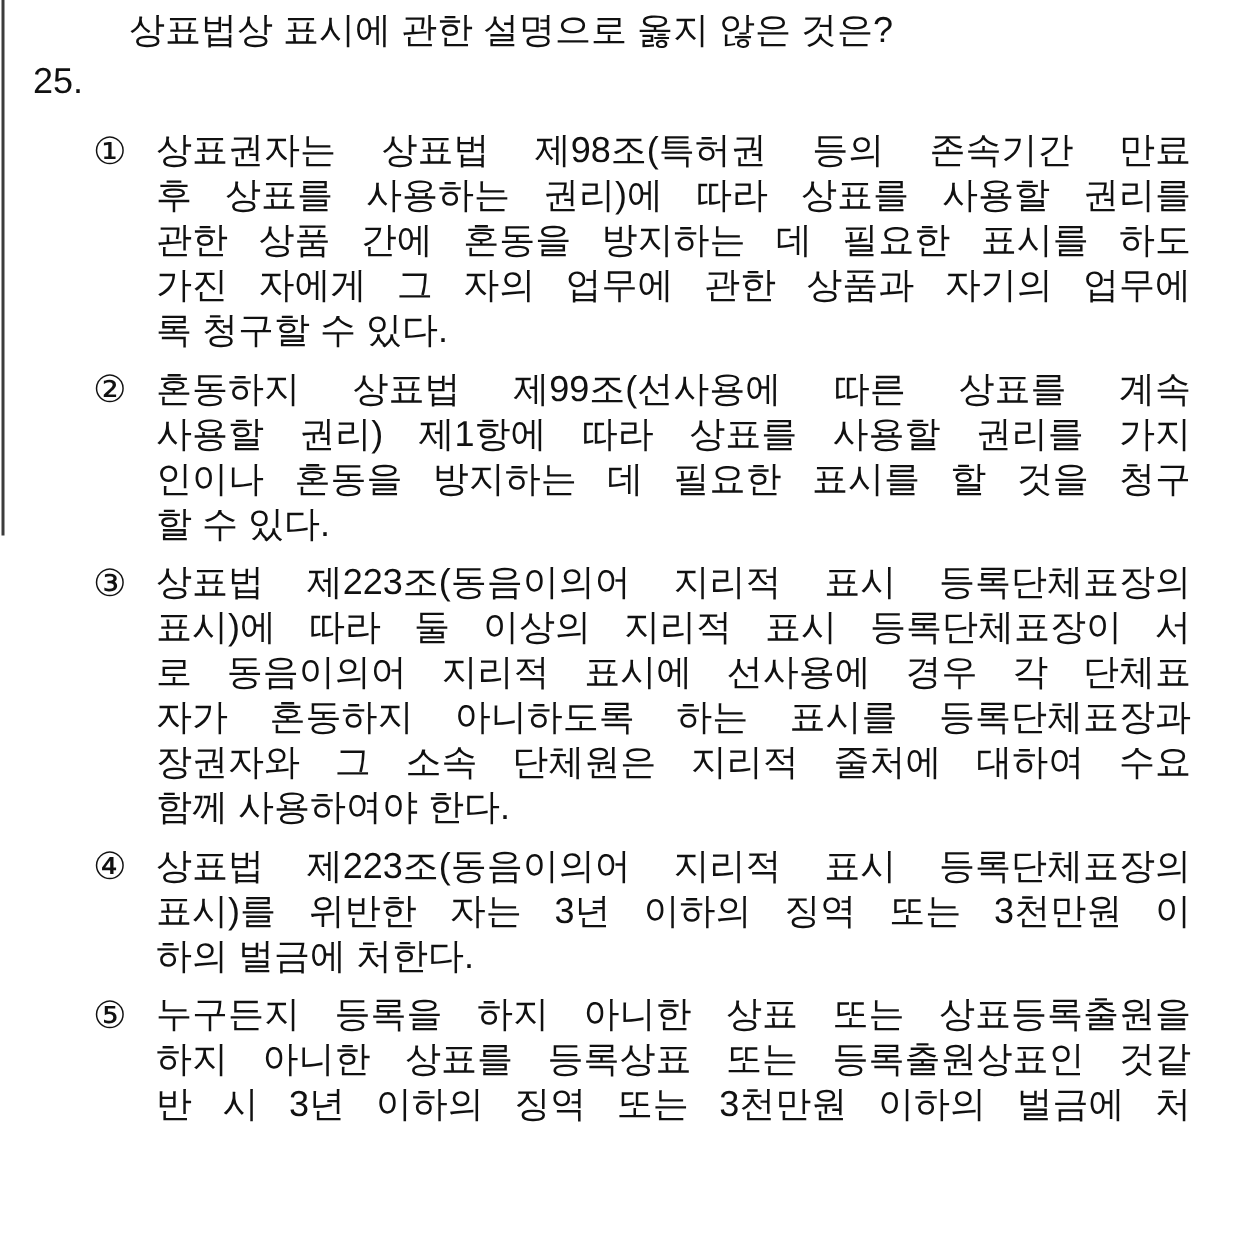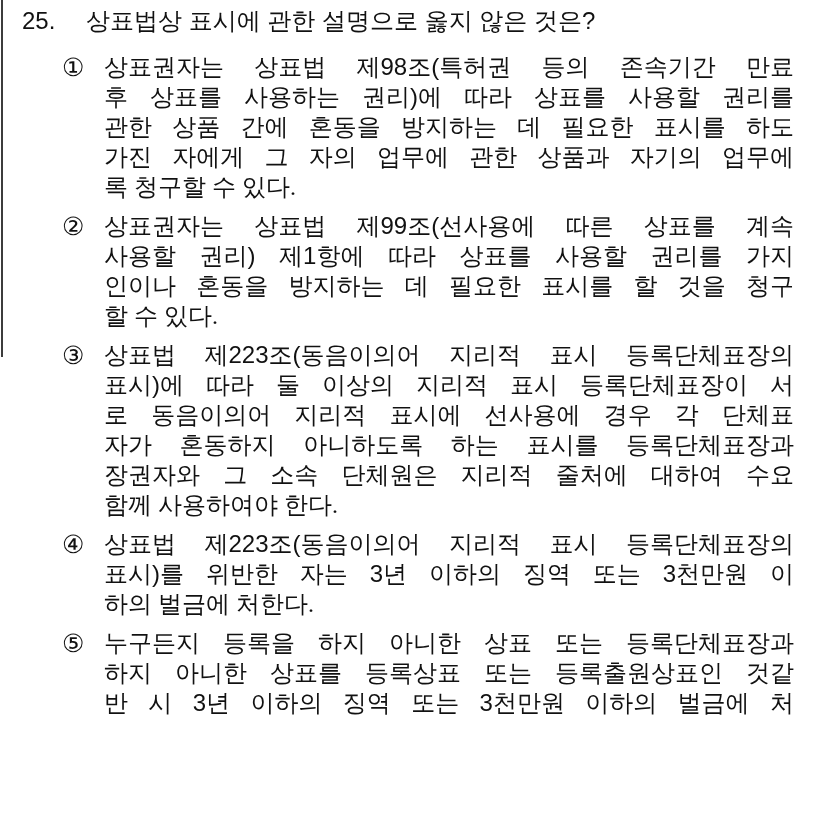--- a/index.html
+++ b/index.html
@@ -34,20 +34,21 @@
     box-sizing: border-box;
     padding: 6px 32px 0 22px;
   }
   .question-line {
     display: flex;
     align-items: flex-start;
   }
   .q-num {
     flex: none;
     width: 38px;
+    margin-top: 34px;
   }
   .q-text {
     flex: 1;
     margin-left: 26px;
   }
   .options {
     margin-top: 16px;
   }
   .option {
     display: flex;
@@ -67,21 +68,20 @@
     flex: 1;
     min-width: 0;
   }
   .opt-line {
     text-align: justify;
     text-align-last: justify;
     word-break: break-all;
   }
   .opt-line.last {
     text-align-last: left;
-    font-family: Liberation Serif, serif;
   }
 </style>
 </head>
 <body>
 
 <div class="col-border"></div>
 
 <div class="page">
   <div class="question-line">
     <span class="q-num">25.</span>
@@ -94,21 +94,21 @@
           <div class="opt-line">상표권자는 상표법 제98조(특허권 등의 존속기간 만료</div>
           <div class="opt-line">후 상표를 사용하는 권리)에 따라 상표를 사용할 권리를</div>
           <div class="opt-line">관한 상품 간에 혼동을 방지하는 데 필요한 표시를 하도</div>
           <div class="opt-line">가진 자에게 그 자의 업무에 관한 상품과 자기의 업무에</div>
           <div class="opt-line last">록 청구할 수 있다.</div>
         </div>
       </div>
       <div class="option">
         <span class="marker">②</span>
         <div class="opt-body">
-          <div class="opt-line">상표권자는 상표법 제99조(선사용에 따른 상표를 계속</div>
+          <div class="opt-line">혼동하지 상표법 제99조(선사용에 따른 상표를 계속</div>
           <div class="opt-line">사용할 권리) 제1항에 따라 상표를 사용할 권리를 가지</div>
           <div class="opt-line">인이나 혼동을 방지하는 데 필요한 표시를 할 것을 청구</div>
           <div class="opt-line last">할 수 있다.</div>
         </div>
       </div>
       <div class="option">
         <span class="marker">③</span>
         <div class="opt-body">
           <div class="opt-line">상표법 제223조(동음이의어 지리적 표시 등록단체표장의</div>
           <div class="opt-line">표시)에 따라 둘 이상의 지리적 표시 등록단체표장이 서</div>
@@ -122,19 +122,19 @@
         <span class="marker">④</span>
         <div class="opt-body">
           <div class="opt-line">상표법 제223조(동음이의어 지리적 표시 등록단체표장의</div>
           <div class="opt-line">표시)를 위반한 자는 3년 이하의 징역 또는 3천만원 이</div>
           <div class="opt-line last">하의 벌금에 처한다.</div>
         </div>
       </div>
       <div class="option">
         <span class="marker">⑤</span>
         <div class="opt-body">
-          <div class="opt-line">누구든지 등록을 하지 아니한 상표 또는 등록단체표장과</div>
+          <div class="opt-line">누구든지 등록을 하지 아니한 상표 또는 상표등록출원을</div>
           <div class="opt-line">하지 아니한 상표를 등록상표 또는 등록출원상표인 것같</div>
           <div class="opt-line">반 시 3년 이하의 징역 또는 3천만원 이하의 벌금에 처</div>
         </div>
       </div>
     </div>
 </div>
 
 </body></html>

